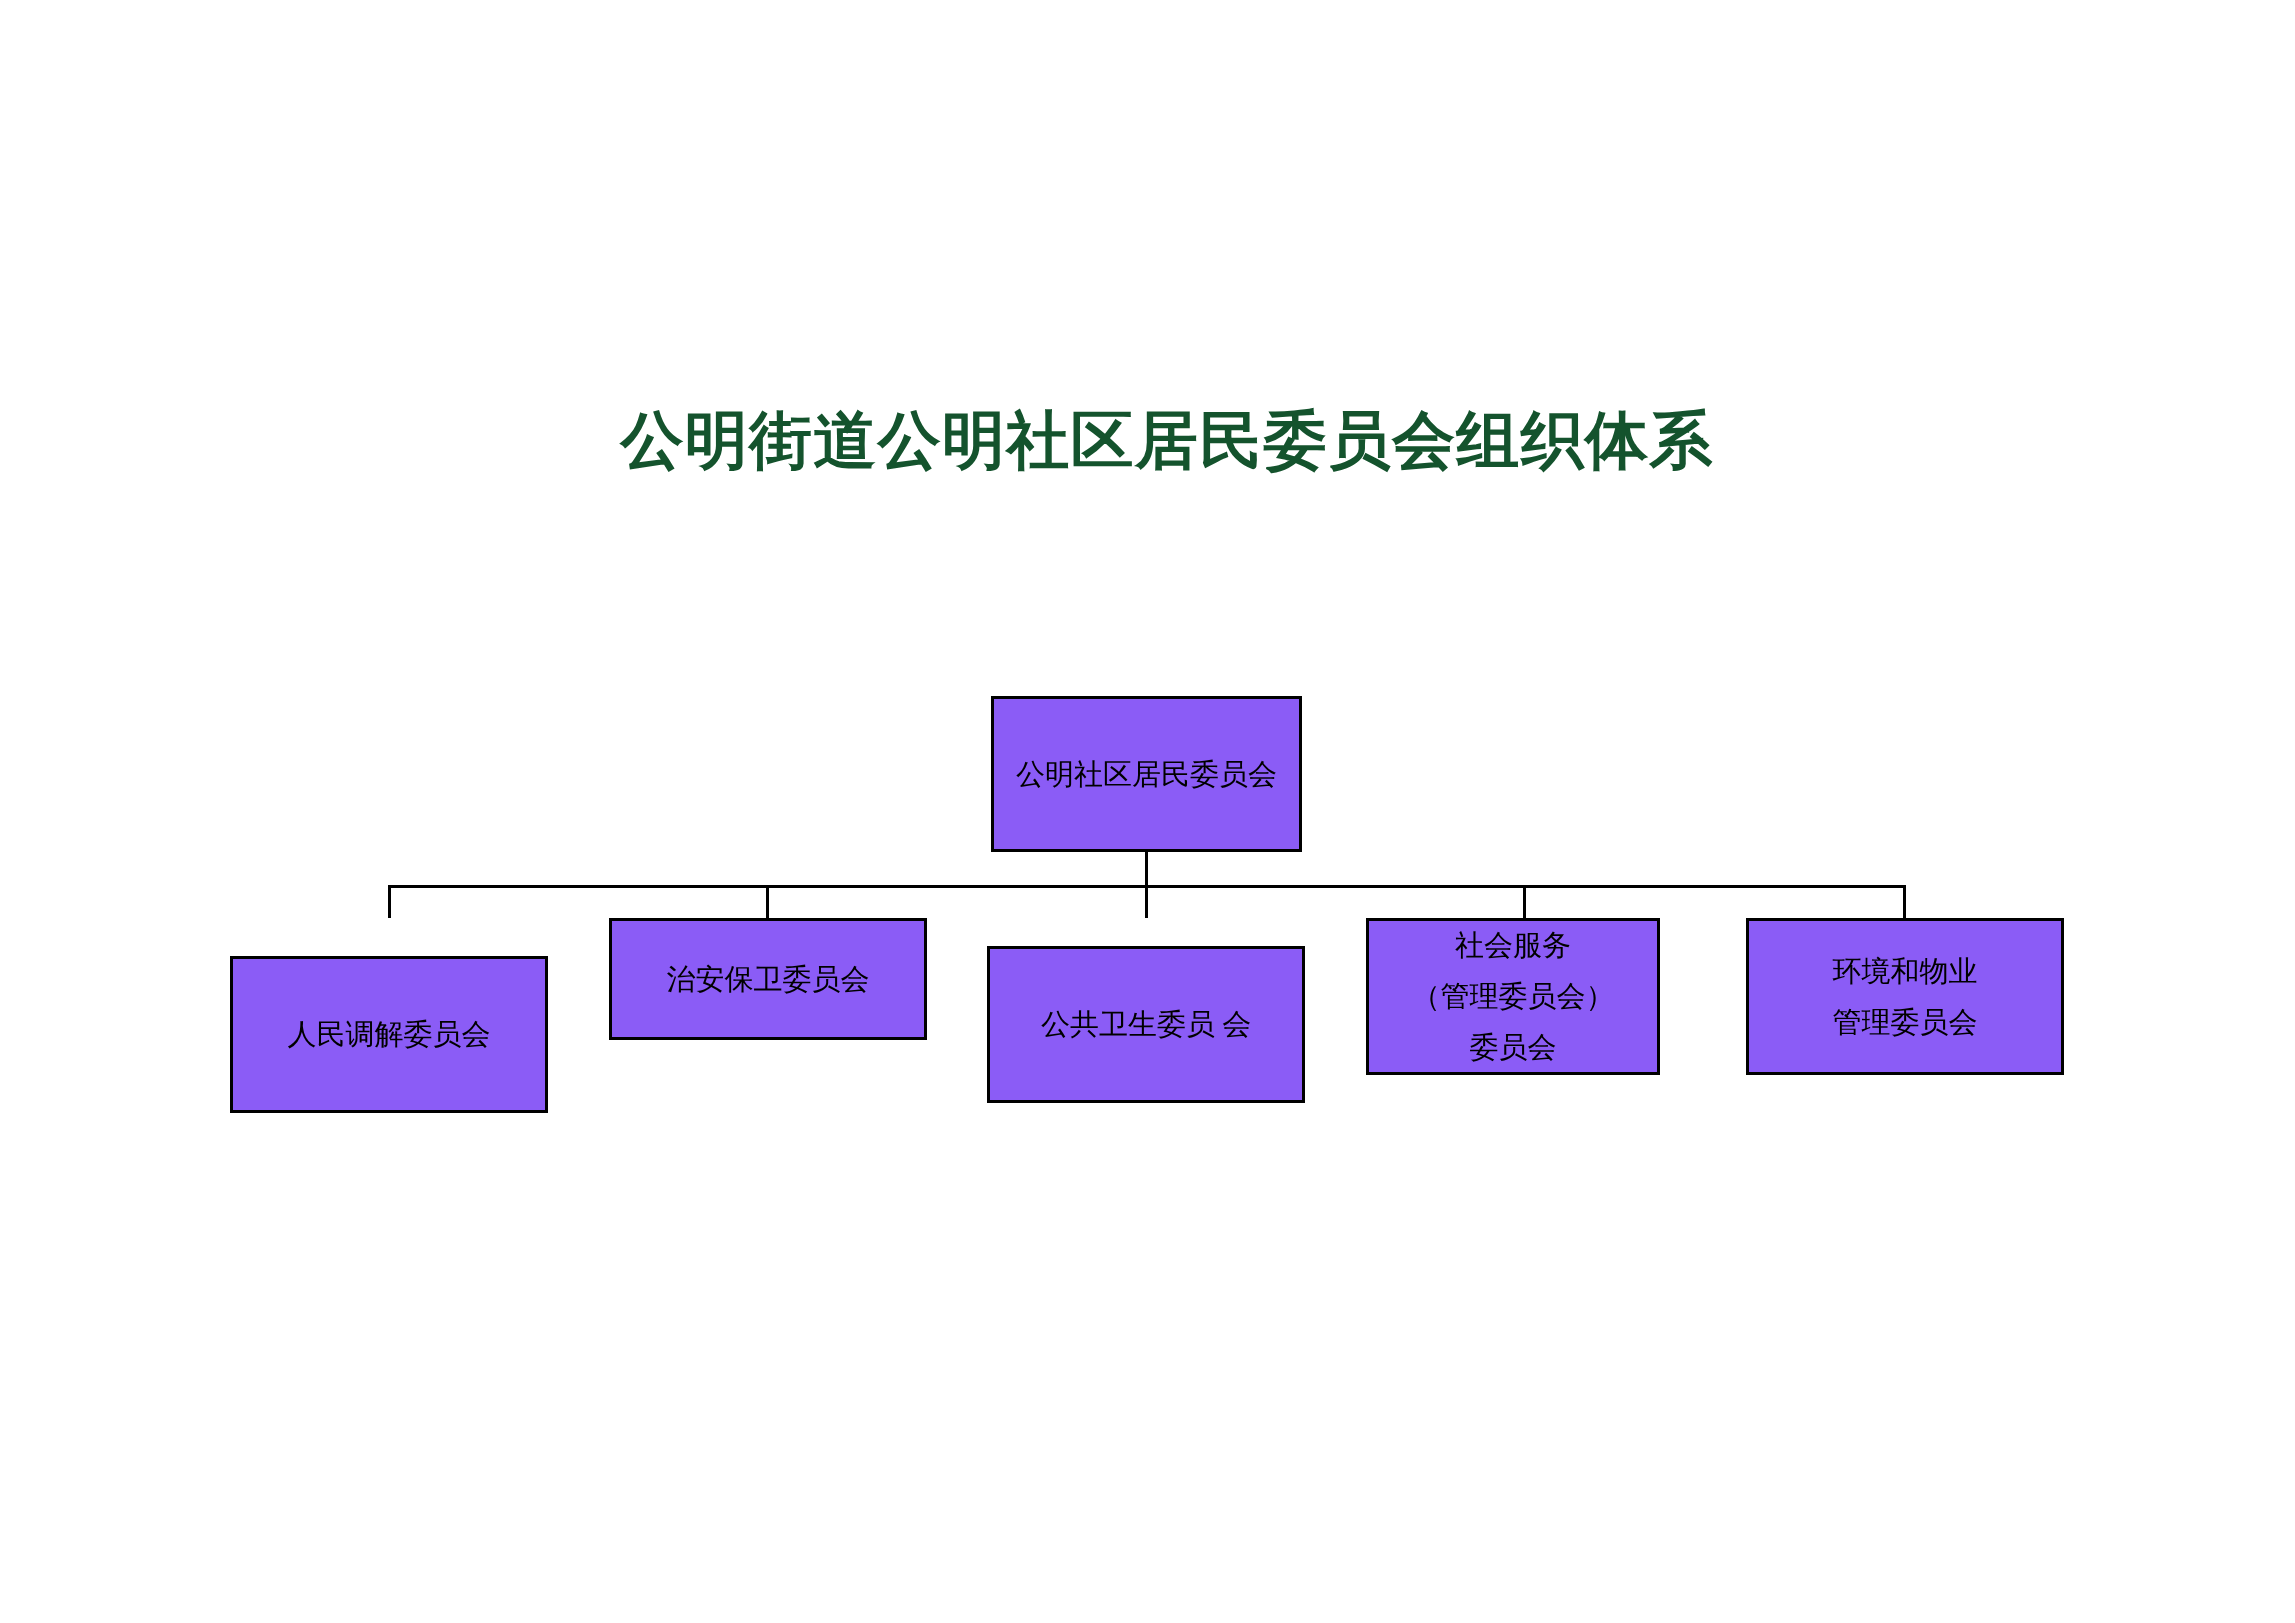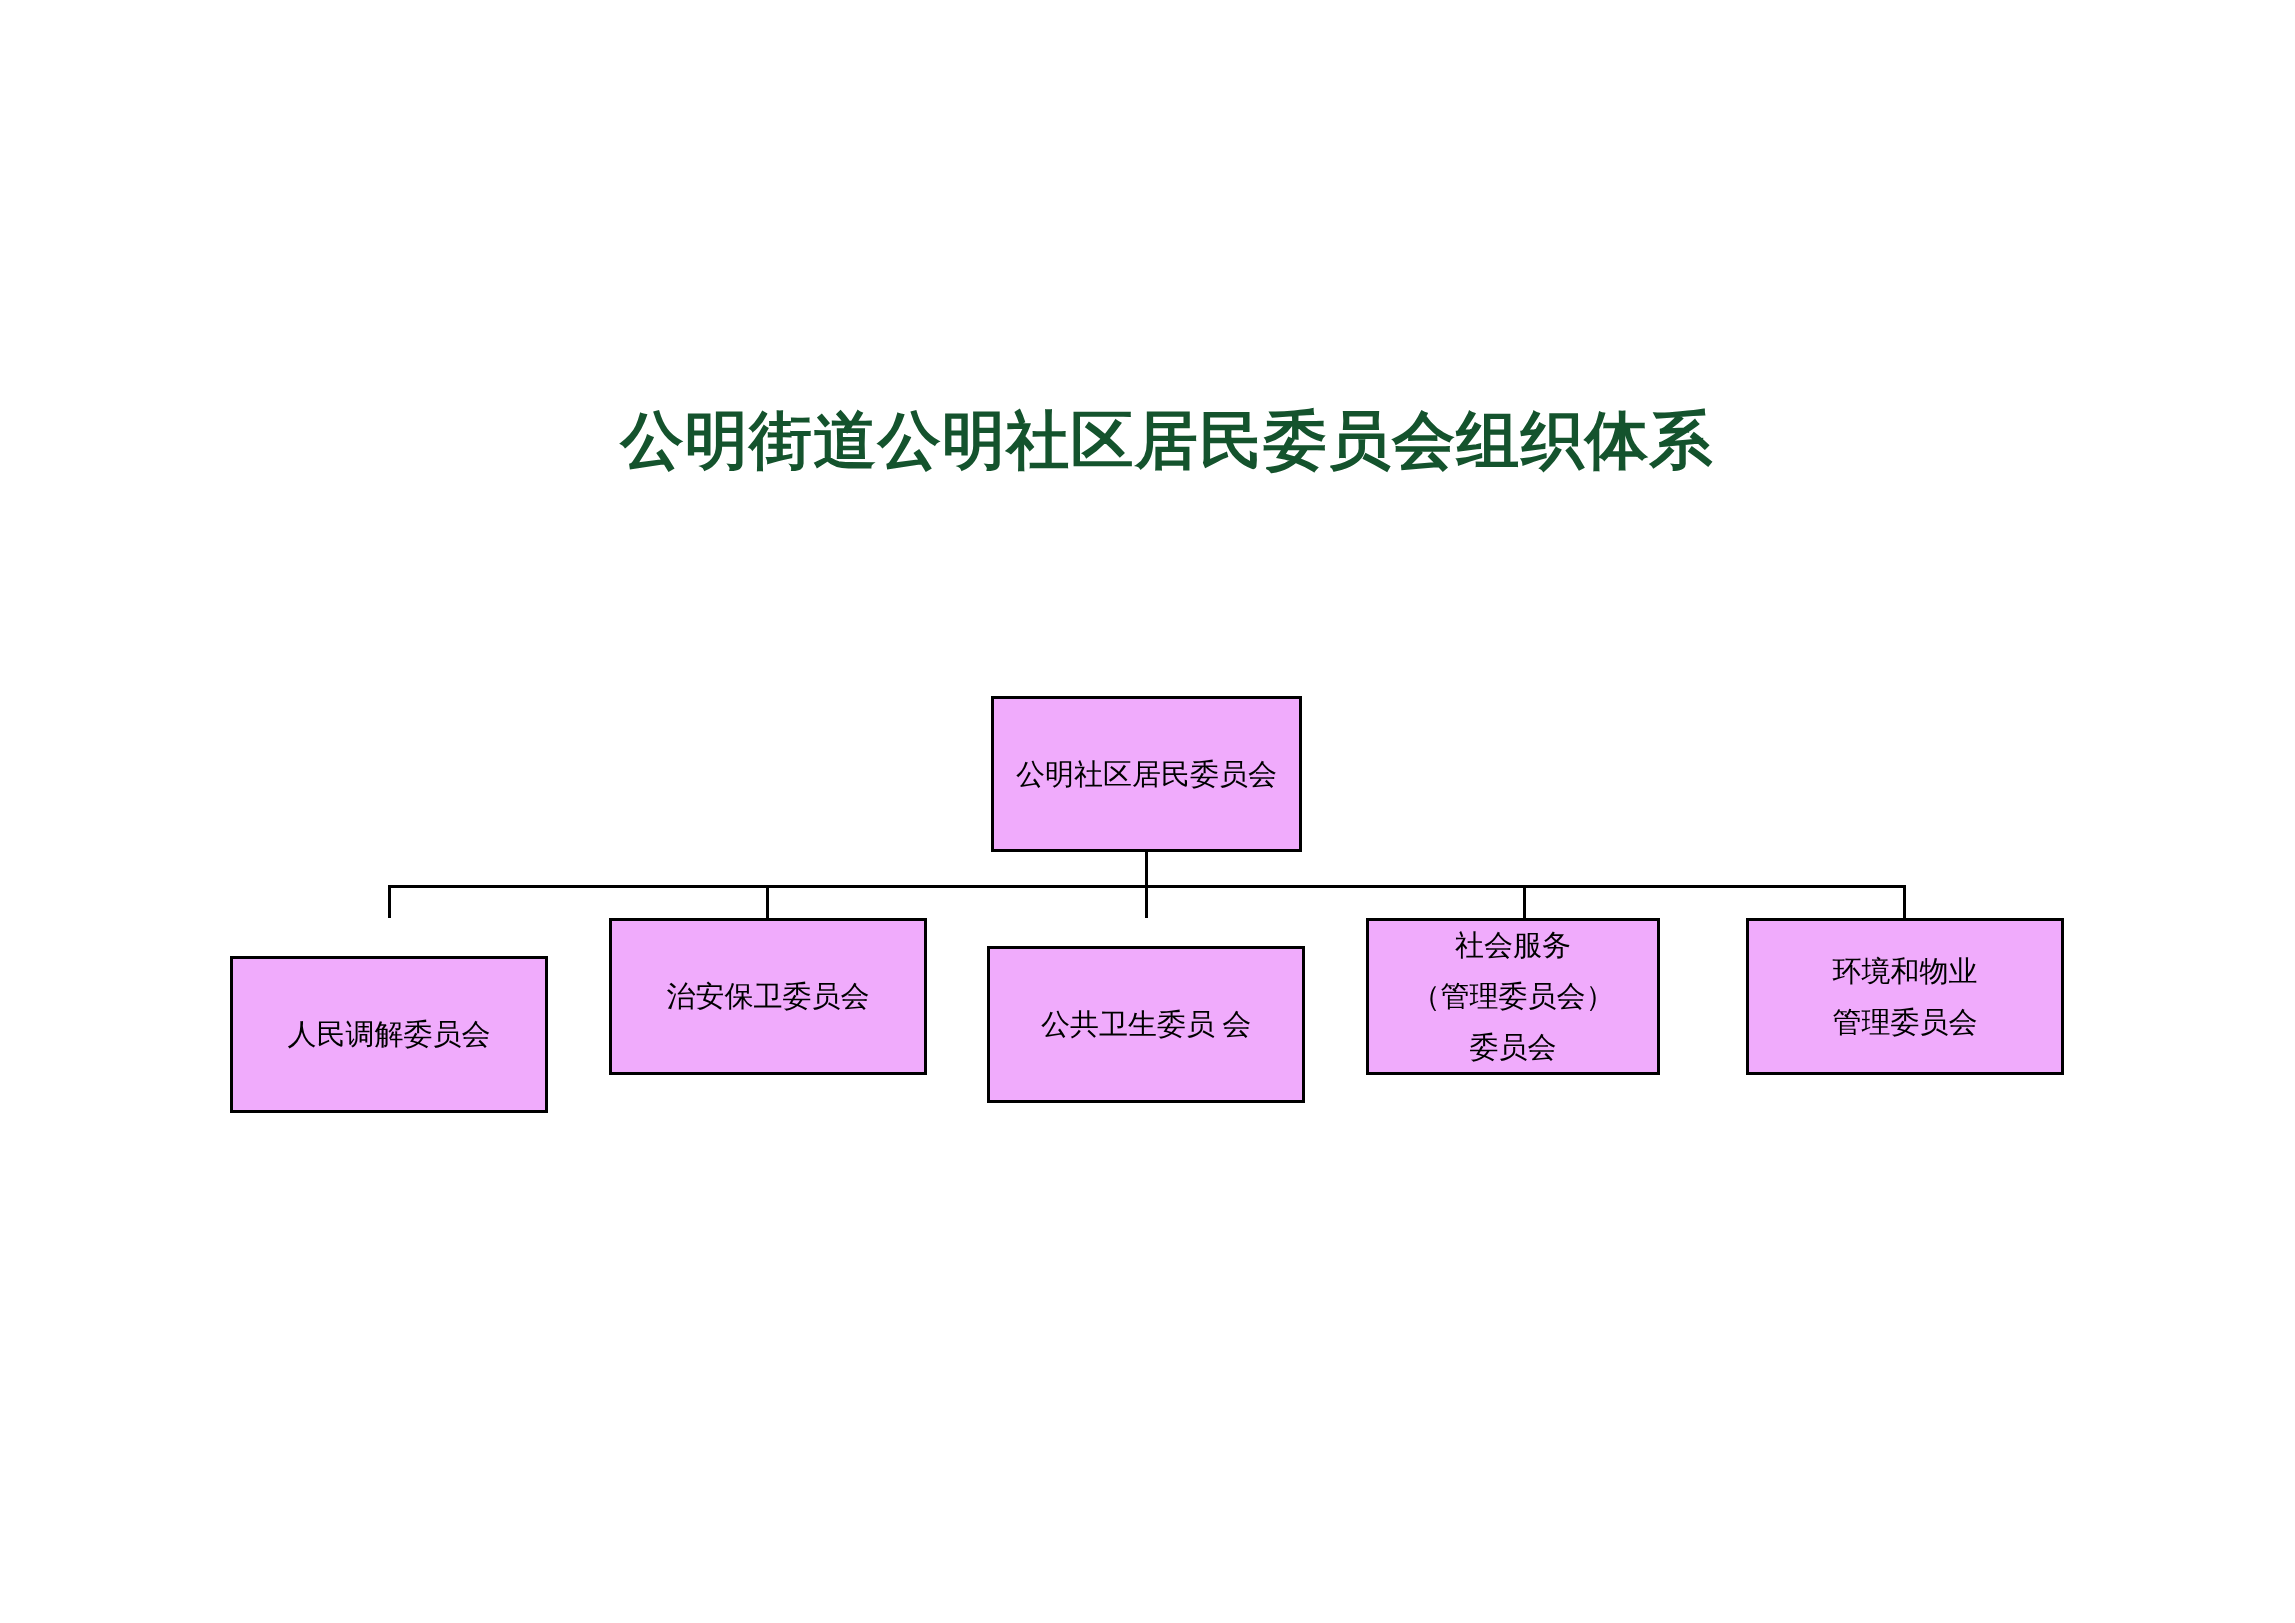--- a/index.html
+++ b/index.html
@@ -20,34 +20,34 @@
     font-weight: bold;
     letter-spacing: 1.3px;
     white-space: nowrap;
     color: #14532d;
     font-family: "Liberation Serif", serif;
   }
   .box {
     position: absolute;
     box-sizing: border-box;
     border: 3.3px solid #000000;
-    background: #f0abfc;
+    background: #8b5cf6;
     display: flex;
     flex-direction: column;
     align-items: center;
     justify-content: center;
     text-align: center;
     color: #000000;
     font-size: 29px;
     line-height: 51px;
     white-space: pre;
   }
   .box-root { left: 991px; top: 696px; width: 311px; height: 156px; }
   .box-c1   { left: 230px;  top: 956px; width: 318px; height: 157px; }
-  .box-c2   { left: 609px;  top: 918px; width: 318px; height: 157px; }
+  .box-c2   { left: 609px;  top: 918px; width: 318px; height: 122px; }
   .box-c3   { left: 987px; top: 918px; width: 318px; height: 157px; margin-top: 28px; }
   .box-c4   { left: 1366px; top: 918px; width: 294px; height: 157px; }
   .box-c5   { left: 1746px; top: 918px; width: 318px; height: 157px; }
   .connector { position: absolute; background: #000000; }
   .conn-root-v { left: 1145px; top: 852px; width: 3.3px; height: 66px; }
   .conn-h      { left: 388px;  top: 885px; width: 1518px; height: 3.3px; }
   .conn-d1     { left: 388px;  top: 885px; width: 3.3px; height: 33px; }
   .conn-d2     { left: 766px; top: 885px; width: 3.3px; height: 33px; }
   .conn-d4     { left: 1523px; top: 885px; width: 3.3px; height: 33px; }
   .conn-d5     { left: 1903px; top: 885px; width: 3.3px; height: 33px; }

